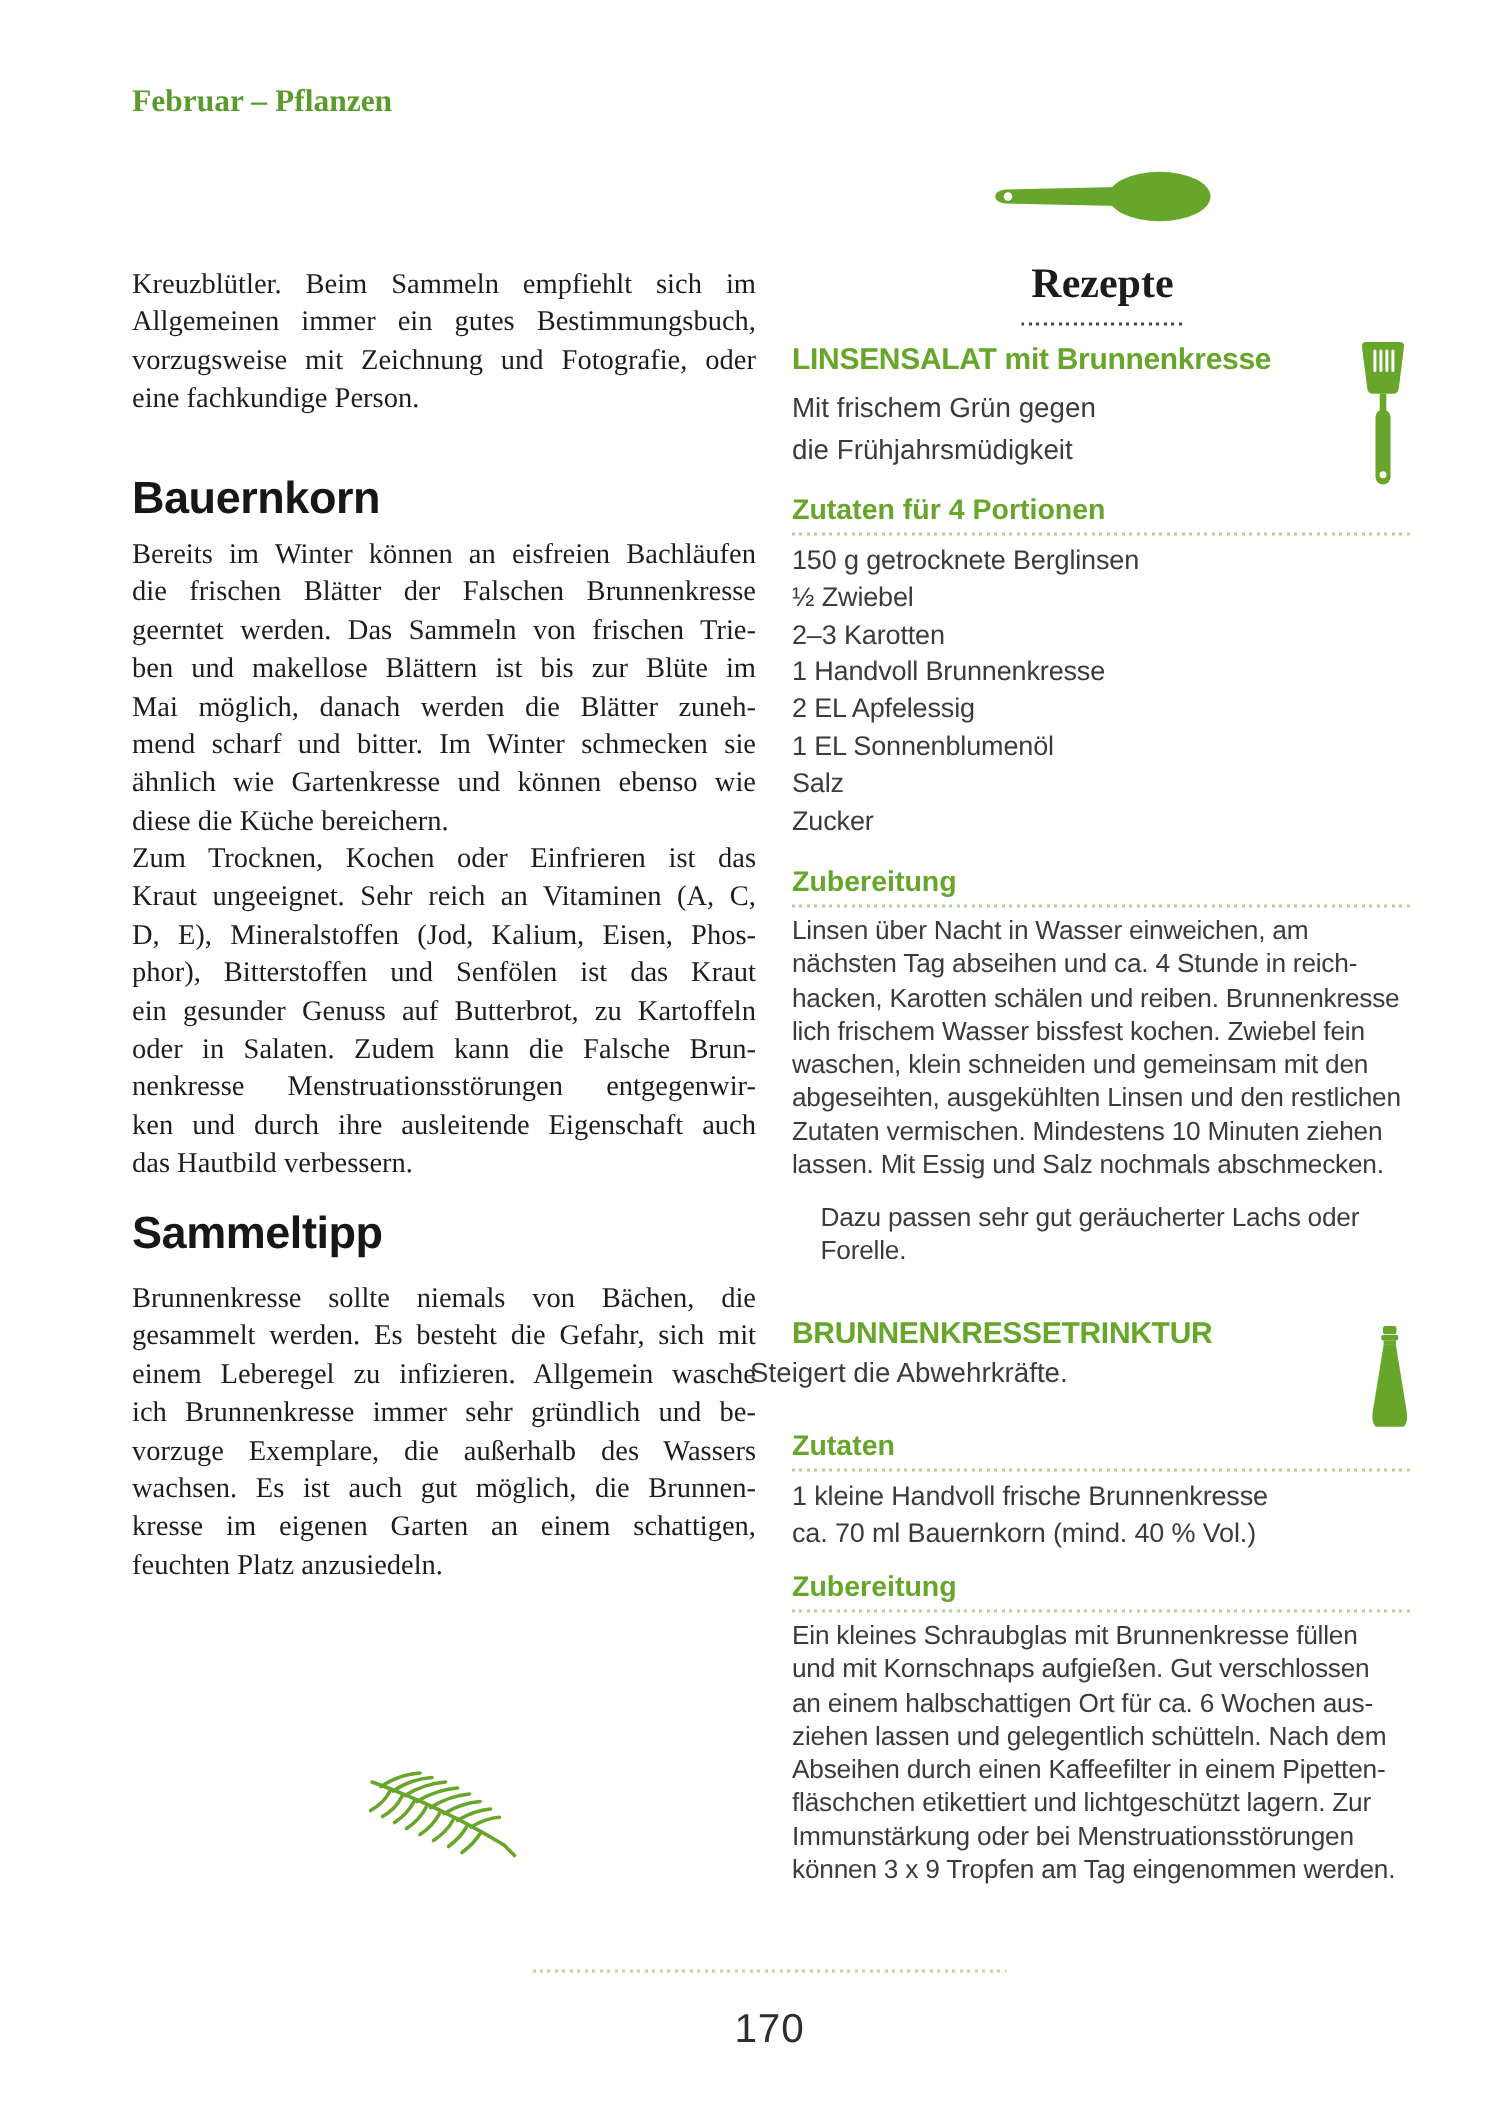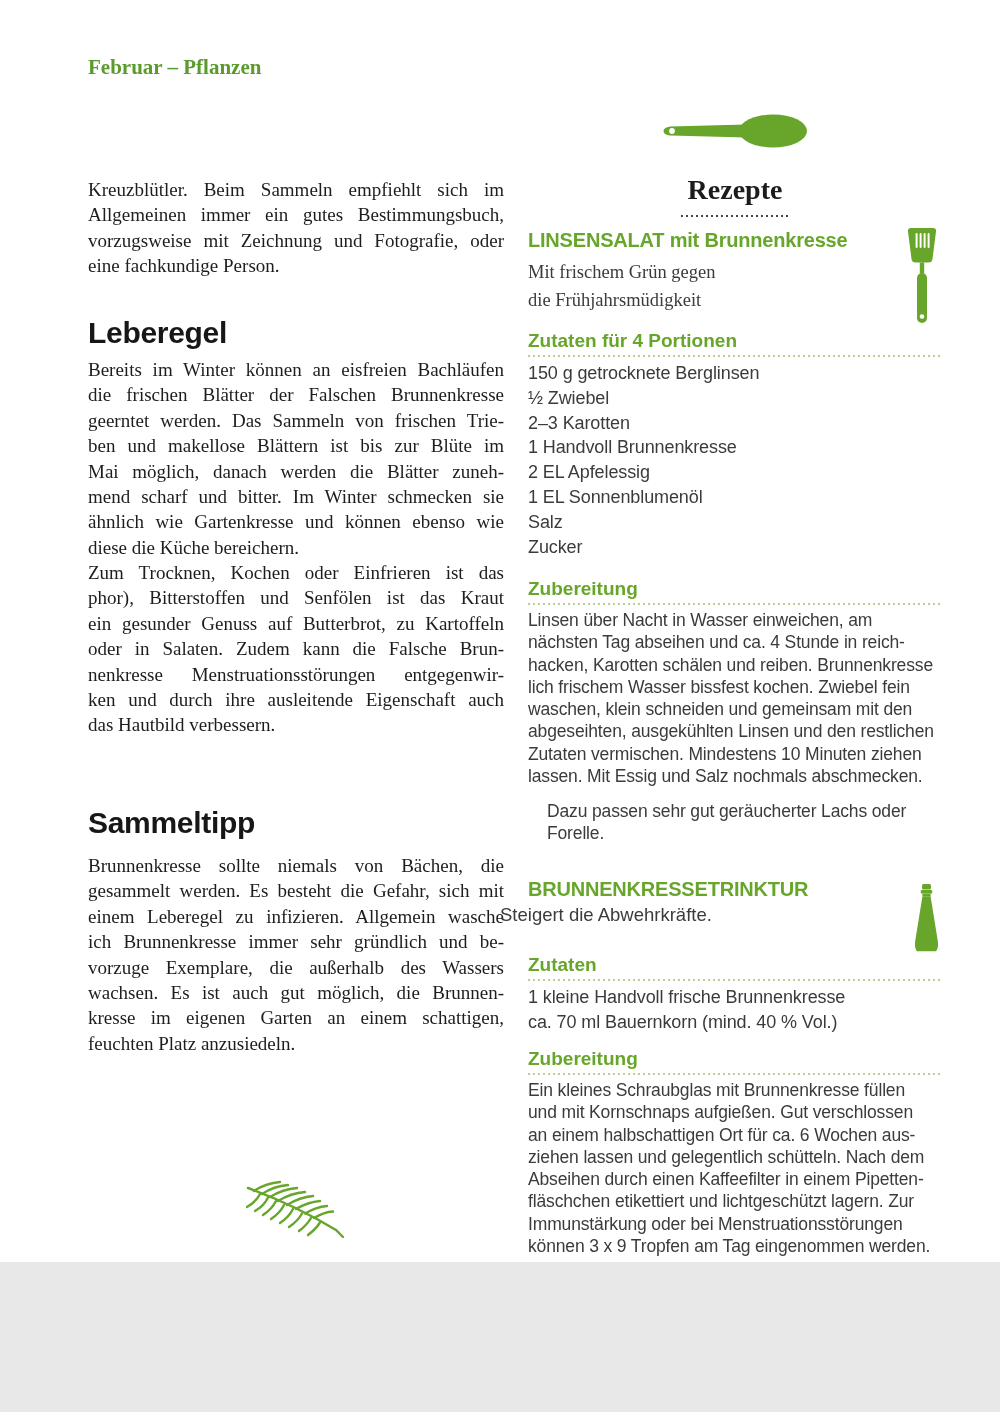--- a/index.html
+++ b/index.html
@@ -7,21 +7,21 @@
     --header-green:#5b9b2d;
     --ink:#1d1d1b;
     --ink-sans:#3b3b3b;
     --dot-green:#b9cf96;
     --dot-dark:#454545;
     --dot-olive:#cbcda3;
     --paper:#ffffff;
   }
   html,body{margin:0;padding:0;background:#e8e8e8;}
   #page{
-    position:relative;width:1000px;height:1262px;margin:0 auto;
+    position:relative;width:1000px;height:1412px;margin:0 auto;
     background:var(--paper);overflow:hidden;
     font-family:"Liberation Sans",sans-serif;
   }
   .abs{position:absolute;}
   
   .serif{font-family:"Liberation Serif",serif;font-size:19px;line-height:25.4px;color:var(--ink);}
   .justify .ln{text-align:justify;text-align-last:justify;}
   .justify .ln:last-child{text-align-last:left;}
   
   .lhead{font-family:"Liberation Sans",sans-serif;font-weight:bold;font-size:30px;color:#171717;letter-spacing:-0.3px;}
@@ -29,21 +29,21 @@
   .pheader{font-family:"Liberation Serif",serif;font-weight:bold;font-size:21px;color:var(--header-green);}
   
   .rtitle{font-family:"Liberation Serif",serif;font-weight:bold;font-size:28px;color:#1c1c1c;text-align:center;}
   .ghead{font-family:"Liberation Sans",sans-serif;font-weight:bold;font-size:19px;color:var(--green);}
   .rname{font-family:"Liberation Sans",sans-serif;font-weight:bold;font-size:20px;color:var(--green);letter-spacing:-0.2px;}
   .rbody{font-family:"Liberation Sans",sans-serif;font-size:17.5px;line-height:22.3px;letter-spacing:-0.15px;color:var(--ink-sans);}
   .rbody .ln{white-space:nowrap;}
   .rlist{font-family:Liberation Sans, sans-serif;font-size:18px;line-height:24.8px;letter-spacing:-0.1px;color:var(--ink-sans);}
   .rlist .ln{white-space:nowrap;}
   .rsub{font-family:"Liberation Sans",sans-serif;font-size:18.5px;line-height:28px;color:var(--ink-sans);}
-  .rsub .ln{white-space:nowrap;font-family:Liberation Serif, serif;}
+  .rsub .ln{white-space:nowrap;}
   
   .dots{height:2px;background-image:repeating-linear-gradient(to right,var(--dc) 0 2px,transparent 2px 5px);}
   .dots-green{--dc:var(--dot-green);}
   .dots-dark{--dc:var(--dot-dark);}
   .dots-olive{--dc:var(--dot-olive);}
   .pagenum{font-family:"Liberation Sans",sans-serif;font-size:27px;color:#2e2e2e;text-align:center;letter-spacing:0.5px;}
   .icon svg{display:block;}
 </style>
 </head>
 <body>
@@ -52,35 +52,37 @@
 
   <div class="abs pheader" style="left:88px;top:55px;">Februar – Pflanzen</div>
 
   <div class="abs serif justify" style="left:88px;top:177px;width:416px;">
       <div class="ln">Kreuzblütler. Beim Sammeln empfiehlt sich im</div>
       <div class="ln">Allgemeinen immer ein gutes Bestimmungsbuch,</div>
       <div class="ln">vorzugsweise mit Zeichnung und Fotografie, oder</div>
       <div class="ln">eine fachkundige Person.</div>
     </div>
 
-  <div class="abs lhead" style="left:88px;top:316px;">Leberegel</div>
+  <div class="abs lhead" style="left:88px;top:316px;">Bauernkorn</div>
 
   <div class="abs serif justify" style="left:88px;top:357px;width:416px;">
       <div class="ln">Bereits im Winter können an eisfreien Bachläufen</div>
       <div class="ln">die frischen Blätter der Falschen Brunnenkresse</div>
       <div class="ln">geerntet werden. Das Sammeln von frischen Trie-</div>
       <div class="ln">ben und makellose Blättern ist bis zur Blüte im</div>
       <div class="ln">Mai möglich, danach werden die Blätter zuneh-</div>
       <div class="ln">mend scharf und bitter. Im Winter schmecken sie</div>
       <div class="ln">ähnlich wie Gartenkresse und können ebenso wie</div>
       <div class="ln">diese die Küche bereichern.</div>
     </div>
 
   <div class="abs serif justify" style="left:88px;top:560px;width:416px;">
       <div class="ln">Zum Trocknen, Kochen oder Einfrieren ist das</div>
+      <div class="ln">Kraut ungeeignet. Sehr reich an Vitaminen (A, C,</div>
+      <div class="ln">D, E), Mineralstoffen (Jod, Kalium, Eisen, Phos-</div>
       <div class="ln">phor), Bitterstoffen und Senfölen ist das Kraut</div>
       <div class="ln">ein gesunder Genuss auf Butterbrot, zu Kartoffeln</div>
       <div class="ln">oder in Salaten. Zudem kann die Falsche Brun-</div>
       <div class="ln">nenkresse Menstruationsstörungen entgegenwir-</div>
       <div class="ln">ken und durch ihre ausleitende Eigenschaft auch</div>
       <div class="ln">das Hautbild verbessern.</div>
     </div>
 
   <div class="abs lhead" style="left:88px;top:806px;">Sammeltipp</div>
 

